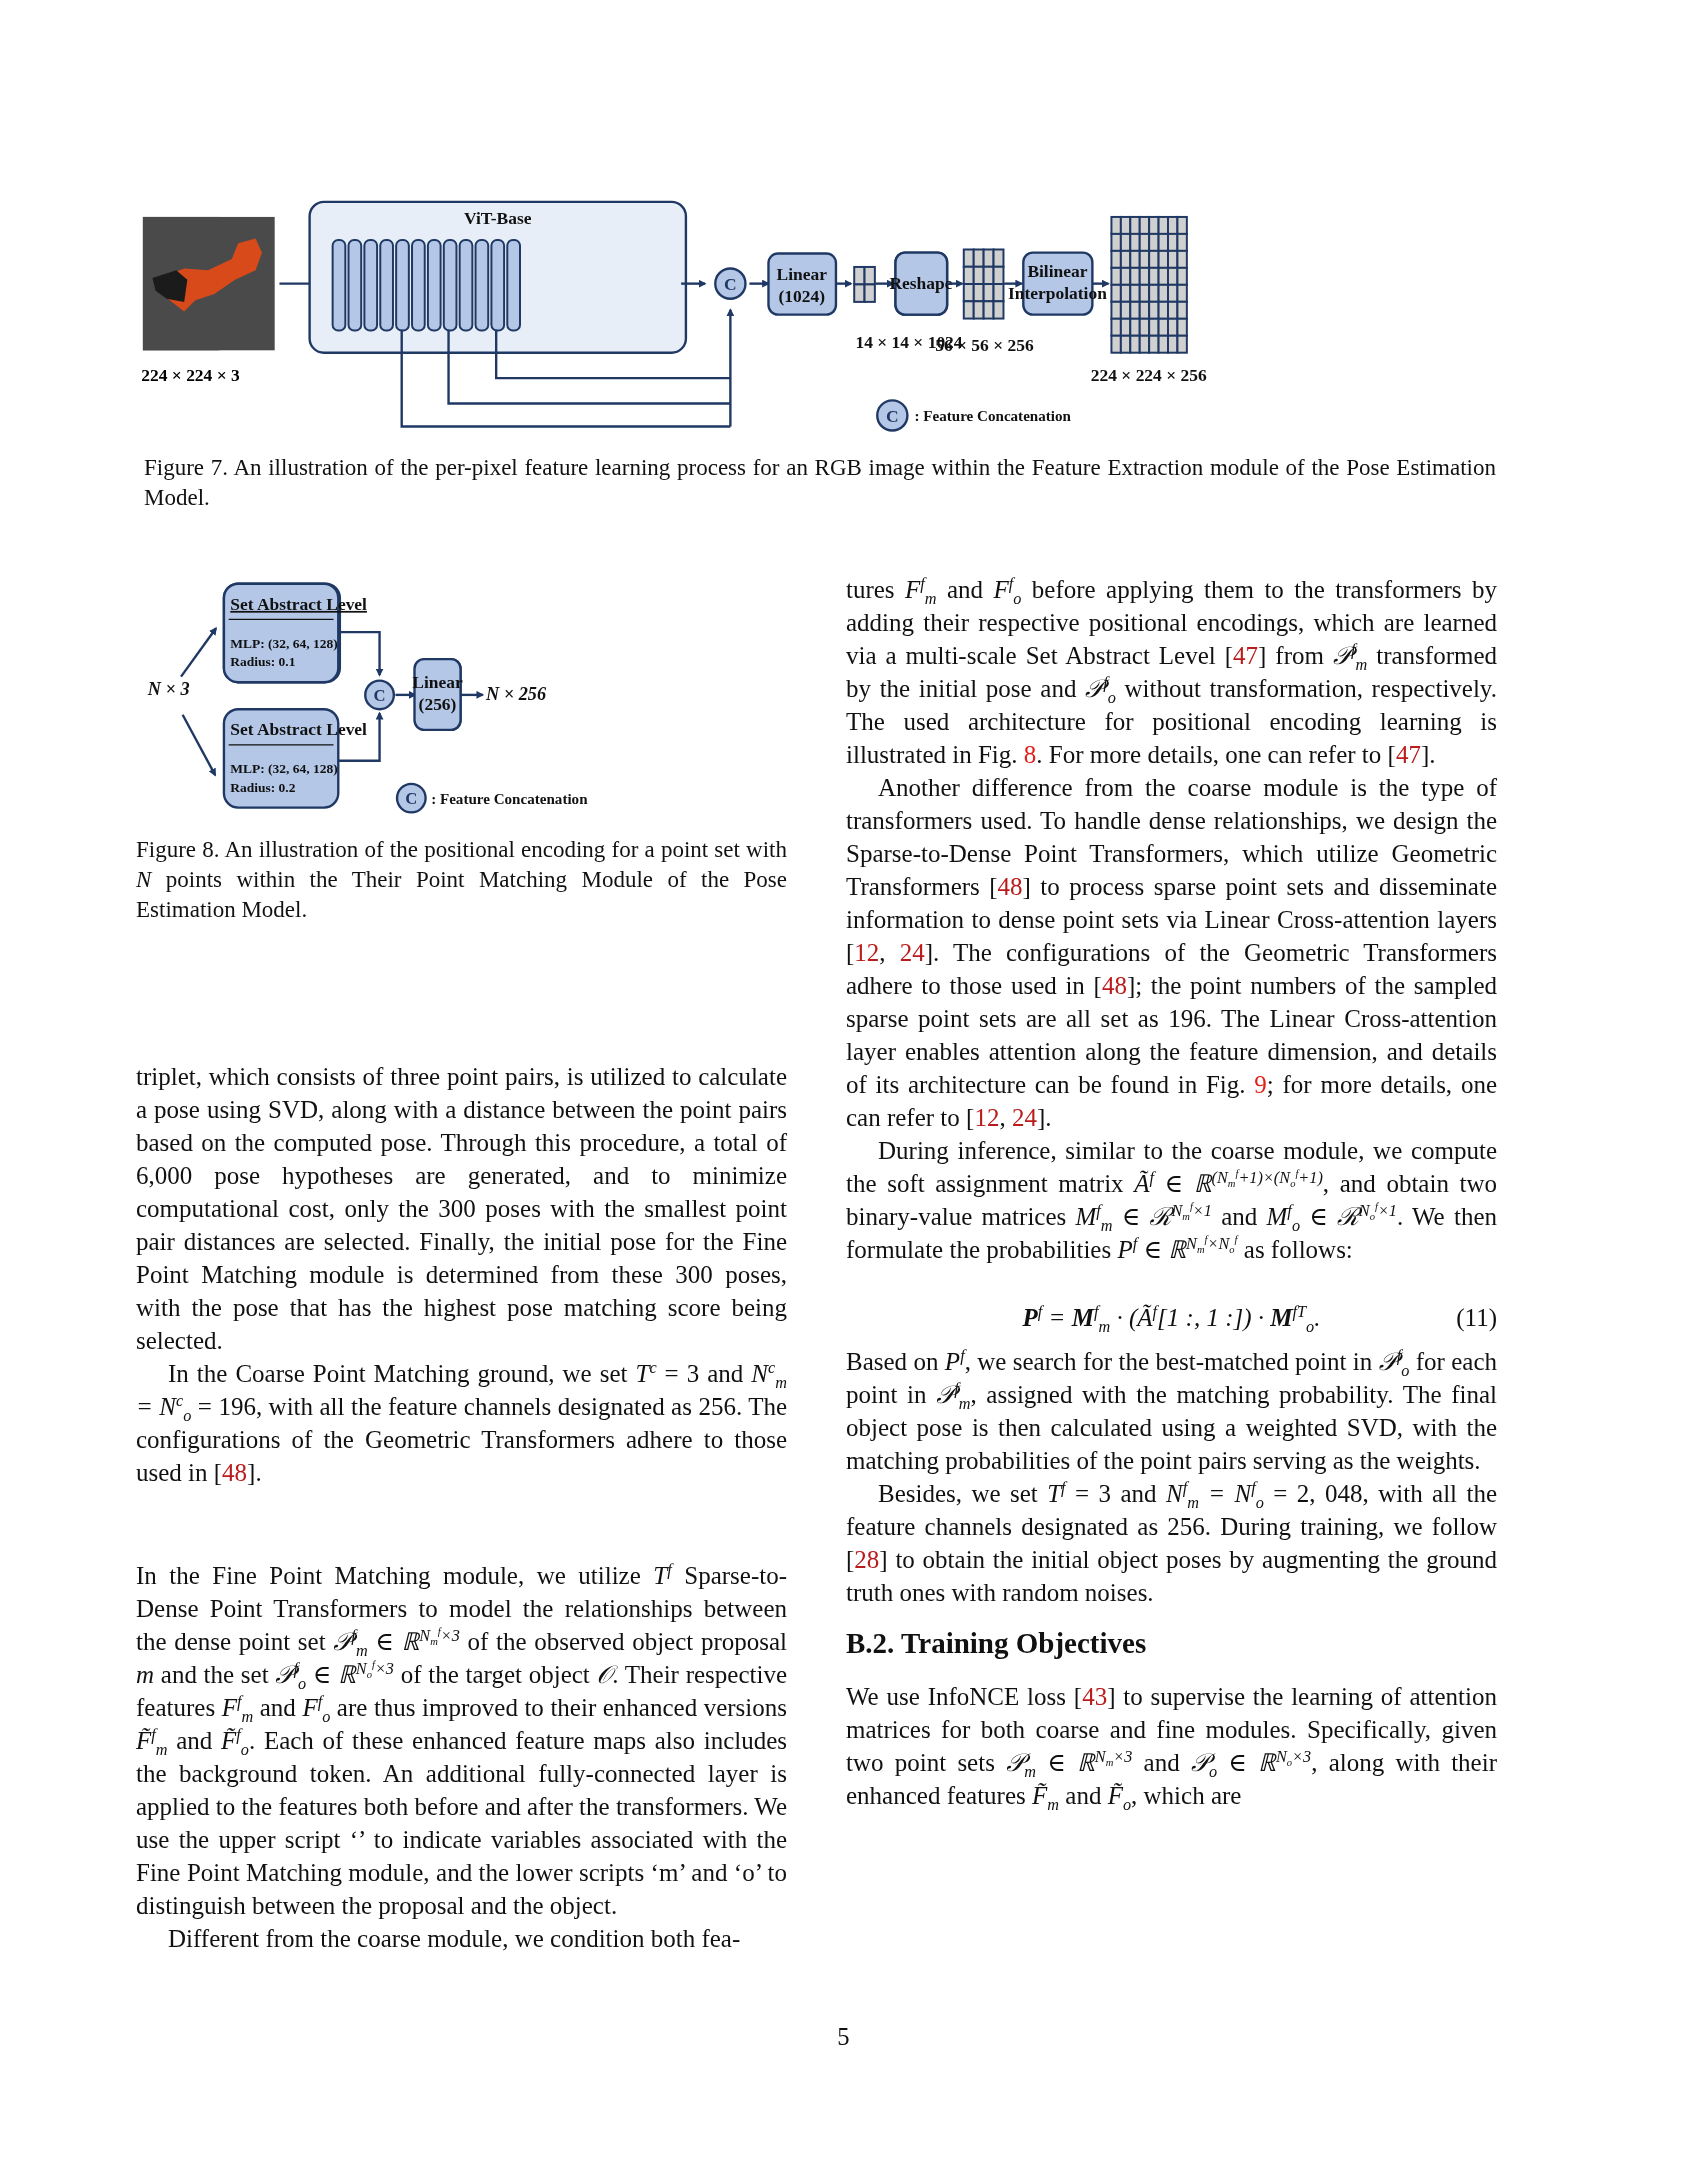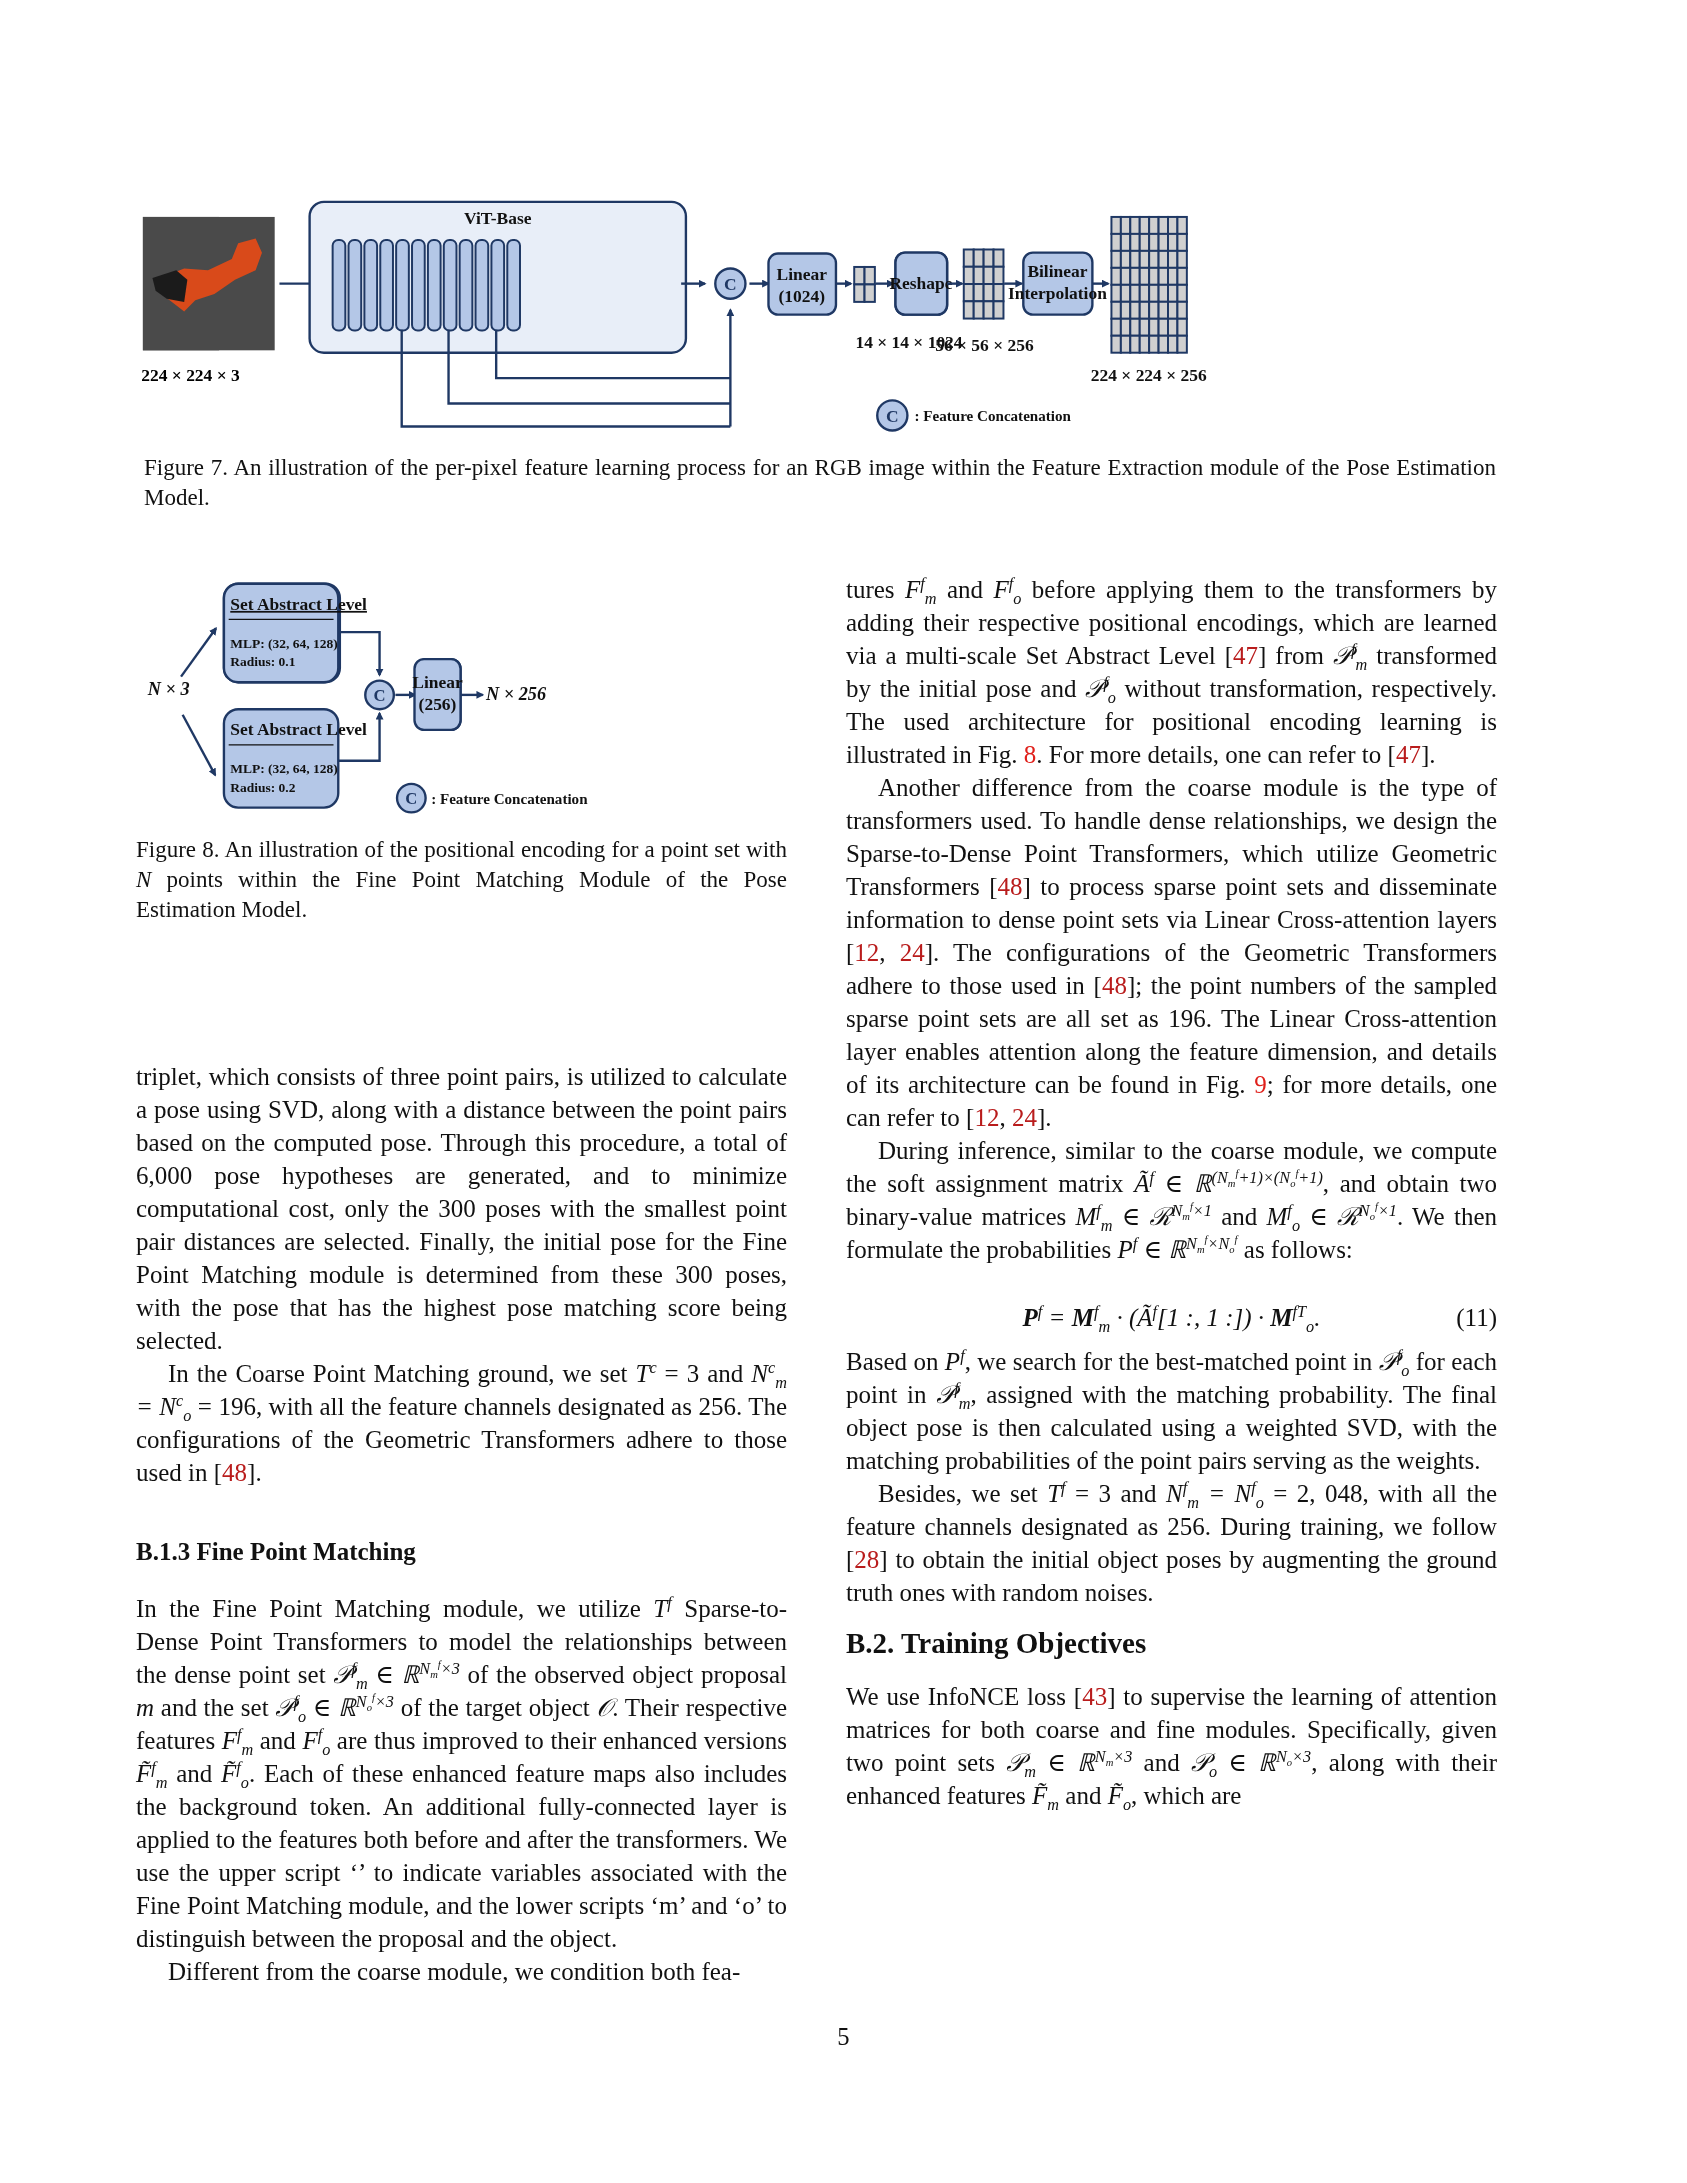--- a/index.html
+++ b/index.html
@@ -233,30 +233,29 @@
   <rect x="522" y="830" width="58" height="89" rx="12" fill="#b4c7e7" stroke="#1f3864" stroke-width="3"></rect>
   <text x="551" y="866" font-size="22" font-weight="bold" text-anchor="middle" fill="#111">Linear</text>
   <text x="551" y="894" font-size="22" font-weight="bold" text-anchor="middle" fill="#111">(256)</text>
   <text x="612" y="882" font-size="23" font-weight="bold" font-style="italic" fill="#111">N × 256</text>
   <circle cx="518" cy="1005" r="18" fill="#b4c7e7" stroke="#1f3864" stroke-width="3"></circle>
   <text x="518" y="1013" font-size="21" font-weight="bold" text-anchor="middle" fill="#1f3864">C</text>
   <text x="543" y="1012" font-size="19" font-weight="bold" fill="#111">:  Feature Concatenation</text>
 </svg>
 
 <div class="caption" style="left:136px;top:835px;width:651px;">
-  <span>Figure 8.  An illustration of the positional encoding for a point set with </span><span class="m">N</span><span> points within the Fine Point Matching Module of the Pose Estimation Model.</span>
+  <span>Figure 8.  An illustration of the positional encoding for a point set with </span><span class="m">N</span><span> points within the Their Point Matching Module of the Pose Estimation Model.</span>
 </div>
 
 <div class="col" style="left:136px;top:1060px;width:651px;">
   <p>triplet, which consists of three point pairs, is utilized to calculate a pose using SVD, along with a distance between the point pairs based on the computed pose. Through this procedure, a total of 6,000 pose hypotheses are generated, and to minimize computational cost, only the 300 poses with the smallest point pair distances are selected. Finally, the initial pose for the Fine Point Matching module is determined from these 300 poses, with the pose that has the highest pose matching score being selected.</p>
   <p class="ind">
     <span>In the Coarse Point Matching ground, we set </span><span class="m">T<sup>c</sup></span><span> = 3 and </span><span class="m">N<sup>c</sup><sub>m</sub> = N<sup>c</sup><sub>o</sub></span><span> = 196, with all the feature channels designated as 256. The configurations of the Geometric Transformers adhere to those used in [</span><span class="cite">48</span><span>].</span>
   </p>
   <div style="height:46px"></div>
-  <p class="h3">B.1.3    Fine Point Matching</p>
   <div style="height:24px"></div>
   <p>
     <span>In the Fine Point Matching module, we utilize </span><span class="m">T<sup>f</sup></span><span> Sparse-to-Dense Point Transformers to model the relationships between the dense point set </span><span class="m">𝒫<sup>f</sup><sub>m</sub> ∈ ℝ<sup>N<sub>m</sub><sup>f</sup>×3</sup></span><span> of the observed object proposal </span><span class="m">m</span><span> and the set </span><span class="m">𝒫<sup>f</sup><sub>o</sub> ∈ ℝ<sup>N<sub>o</sub><sup>f</sup>×3</sup></span><span> of the target object </span><span class="m">𝒪</span><span>. Their respective features </span><span class="b">F<sup>f</sup><sub>m</sub></span><span> and </span><span class="b">F<sup>f</sup><sub>o</sub></span><span> are thus improved to their enhanced versions </span><span class="b">F̃<sup>f</sup><sub>m</sub></span><span> and </span><span class="b">F̃<sup>f</sup><sub>o</sub></span><span>. Each of these enhanced feature maps also includes the background token. An additional fully-connected layer is applied to the features both before and after the transformers. We use the upper script ‘</span><span>’ to indicate variables associated with the Fine Point Matching module, and the lower scripts ‘m’ and ‘o’ to distinguish between the proposal and the object.</span>
   </p>
   <p class="ind">Different from the coarse module, we condition both fea-</p>
 </div>
 
 <div class="col" style="left:846px;top:573px;width:651px;">
   <p>
     <span>tures </span><span class="b">F<sup>f</sup><sub>m</sub></span><span> and </span><span class="b">F<sup>f</sup><sub>o</sub></span><span> before applying them to the transformers by adding their respective positional encodings, which are learned via a multi-scale Set Abstract Level [</span><span class="cite">47</span><span>] from </span><span class="m">𝒫<sup>f</sup><sub>m</sub></span><span> transformed by the initial pose and </span><span class="m">𝒫<sup>f</sup><sub>o</sub></span><span> without transformation, respectively. The used architecture for positional encoding learning is illustrated in Fig. </span><span class="figref">8</span><span>. For more details, one can refer to [</span><span class="cite">47</span><span>].</span>

